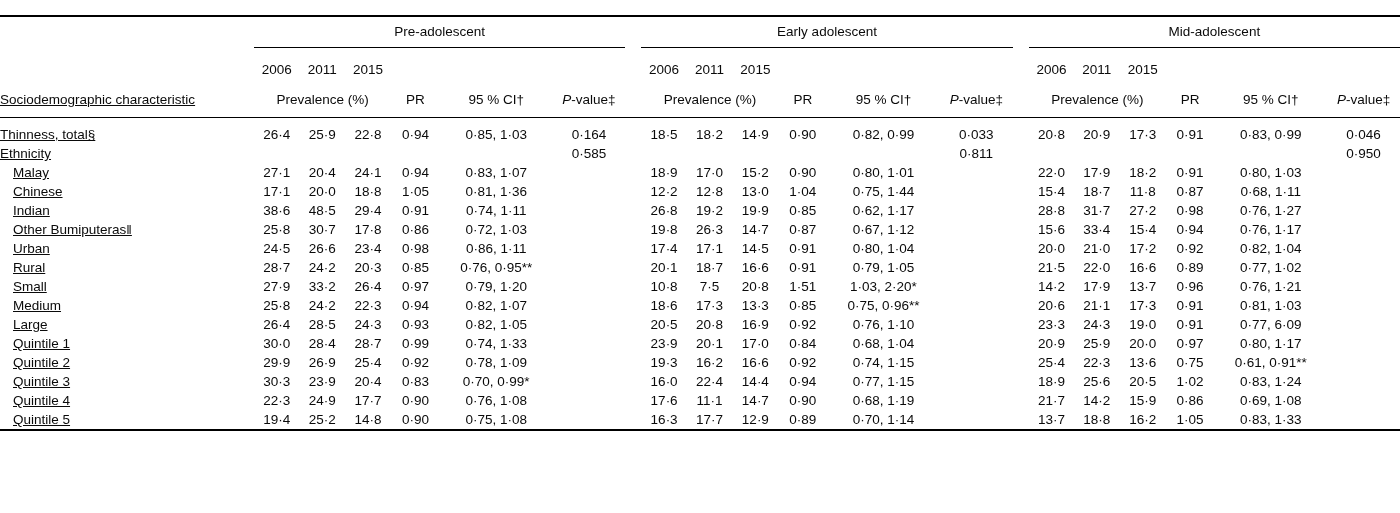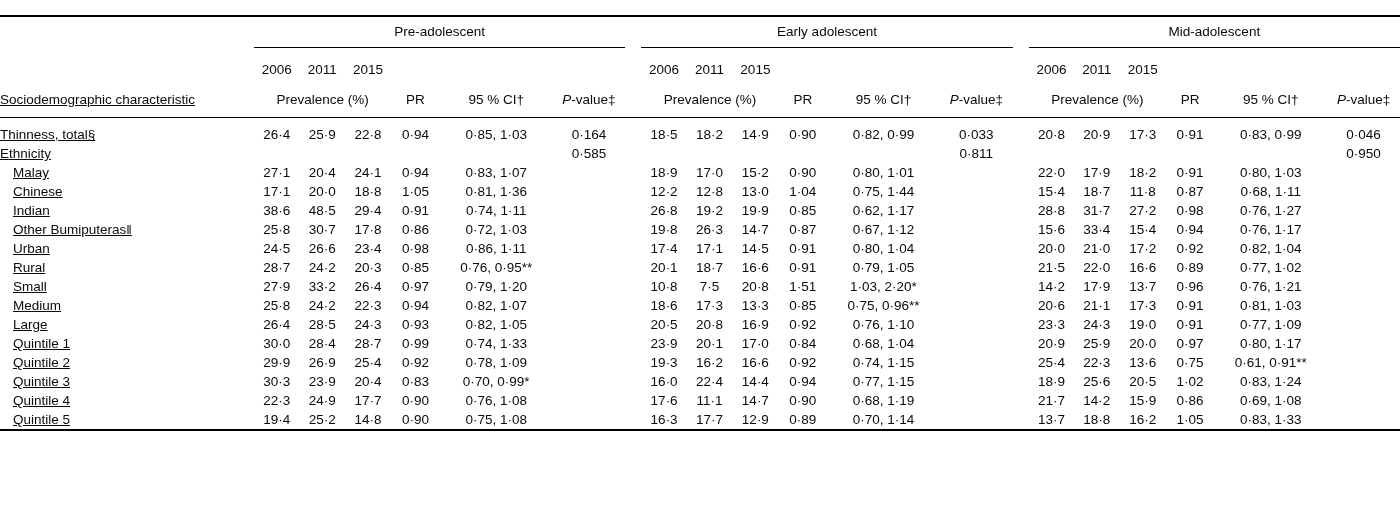--- a/index.html
+++ b/index.html
@@ -354,21 +354,21 @@
           <td>20·8</td>
           <td>16·9</td>
           <td>0·92</td>
           <td>0·76, 1·10</td>
           <td></td>
           <td></td>
           <td>23·3</td>
           <td>24·3</td>
           <td>19·0</td>
           <td>0·91</td>
-          <td>0·77, 1·09</td>
+          <td>0·77, 6·09</td>
           <td></td>
         </tr>
         <tr>
           <td class="left indent">Quintile 1</td>
           <td>30·0</td>
           <td>28·4</td>
           <td>28·7</td>
           <td>0·99</td>
           <td>0·74, 1·33</td>
           <td></td>

